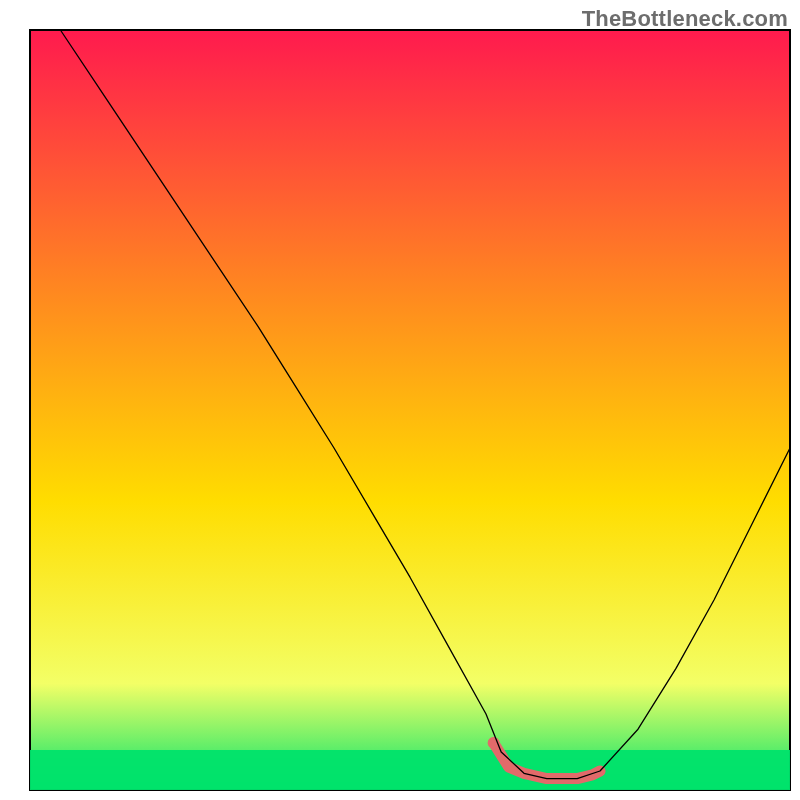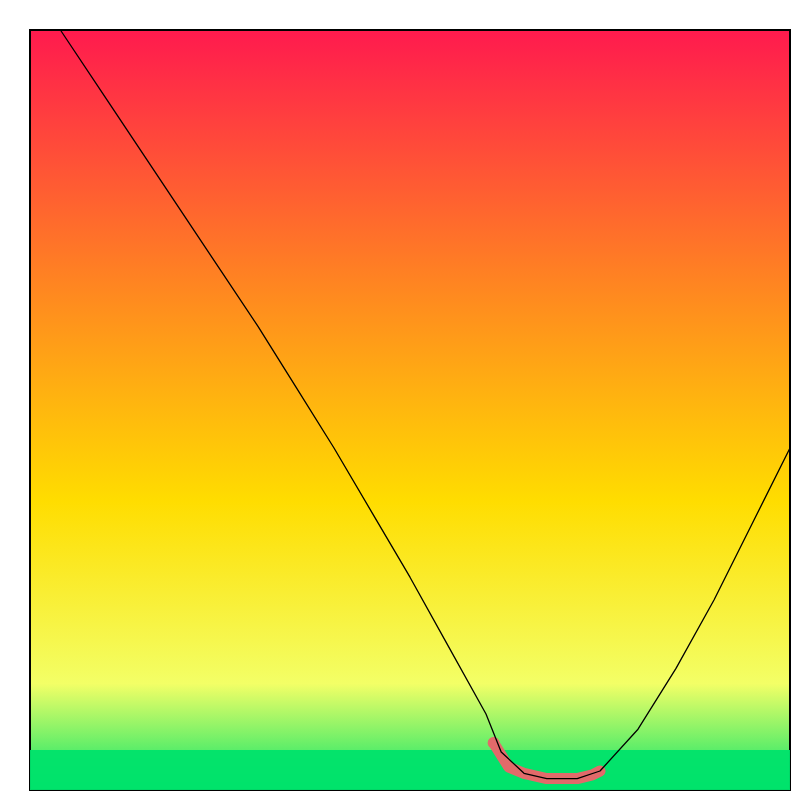--- a/index.html
+++ b/index.html
@@ -29,20 +29,21 @@
     position: absolute;
     top: 0;
     left: 0;
   }
 </style>
 </head>
 <body>
 
 <div class="chart-container">
 
+  <div class="watermark">TheBottleneck.com</div>
 
   <svg class="plot" width="800" height="800" viewBox="0 0 800 800">
     <defs>
       <linearGradient id="bg-grad" x1="0" y1="0" x2="0" y2="1">
         <stop id="grad-stop-top" offset="0%" stop-color="#ff1a4e"></stop>
         <stop id="grad-stop-upper" offset="35%" stop-color="#ff8a1f"></stop>
         <stop id="grad-stop-mid" offset="62%" stop-color="#ffdd00"></stop>
         <stop id="grad-stop-lower" offset="86%" stop-color="#f3ff66"></stop>
         <stop id="grad-stop-bottom" offset="100%" stop-color="#00e36b"></stop>
       </linearGradient>

